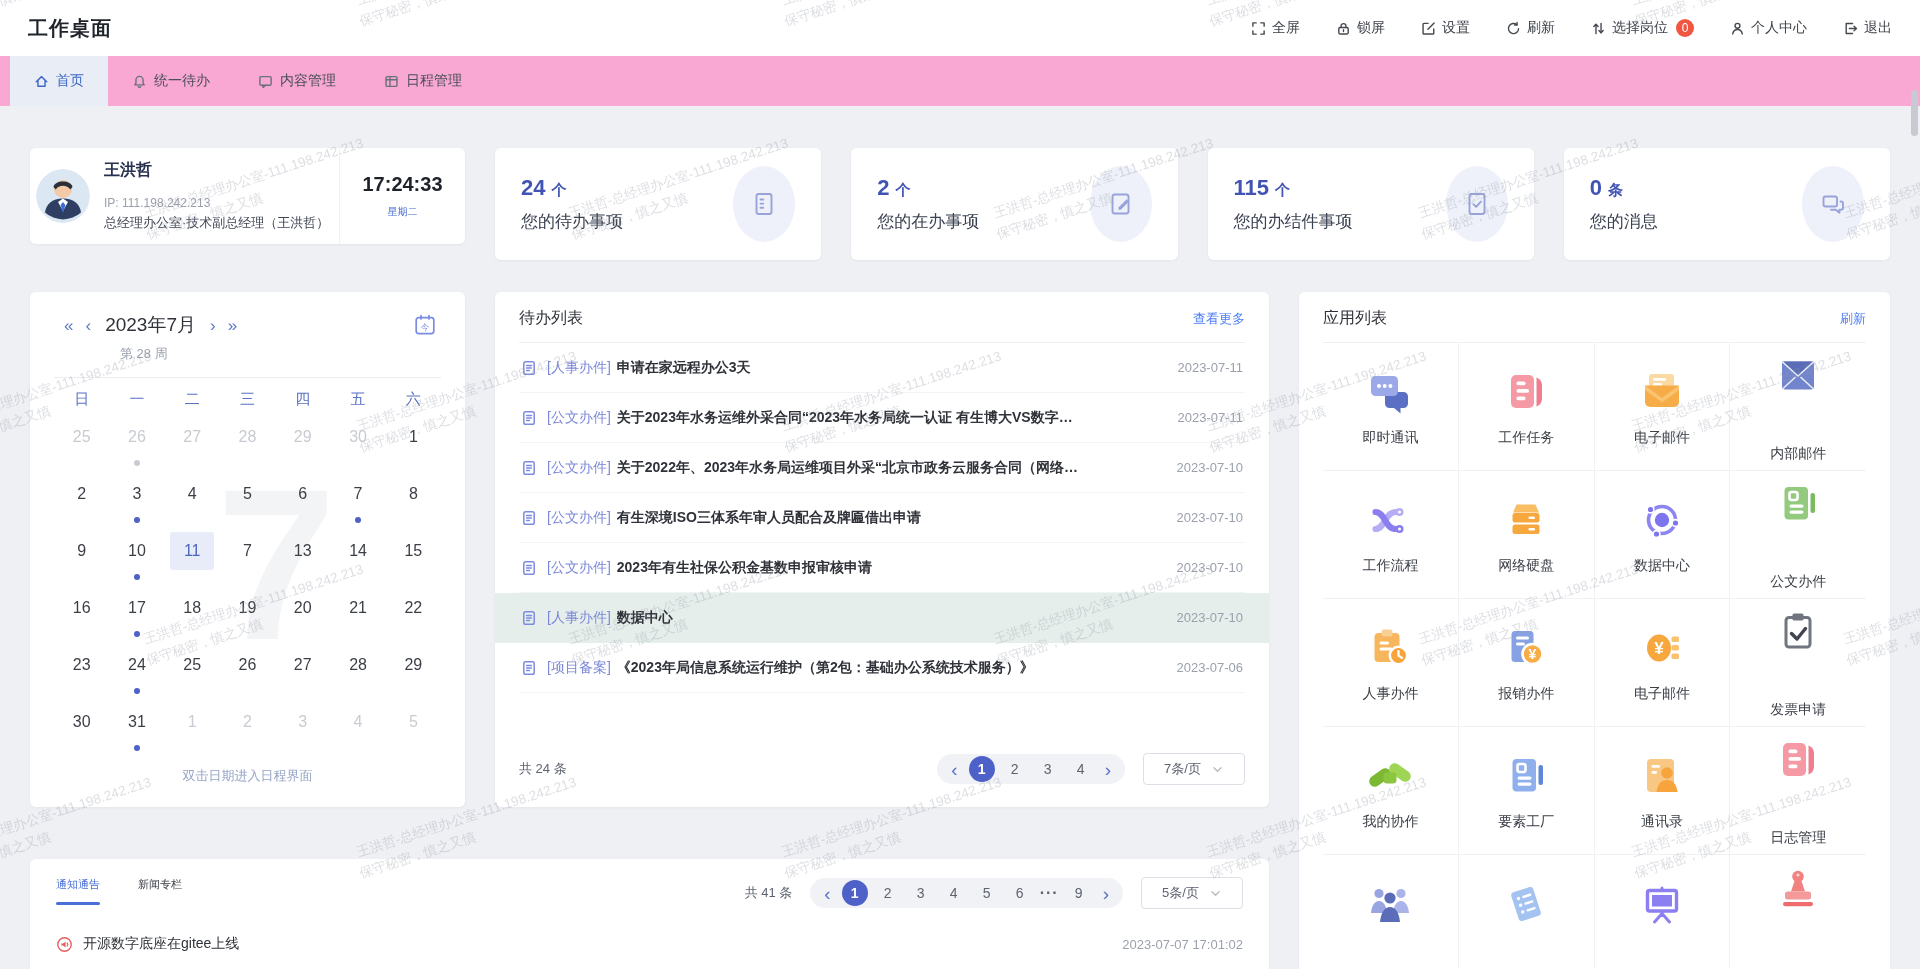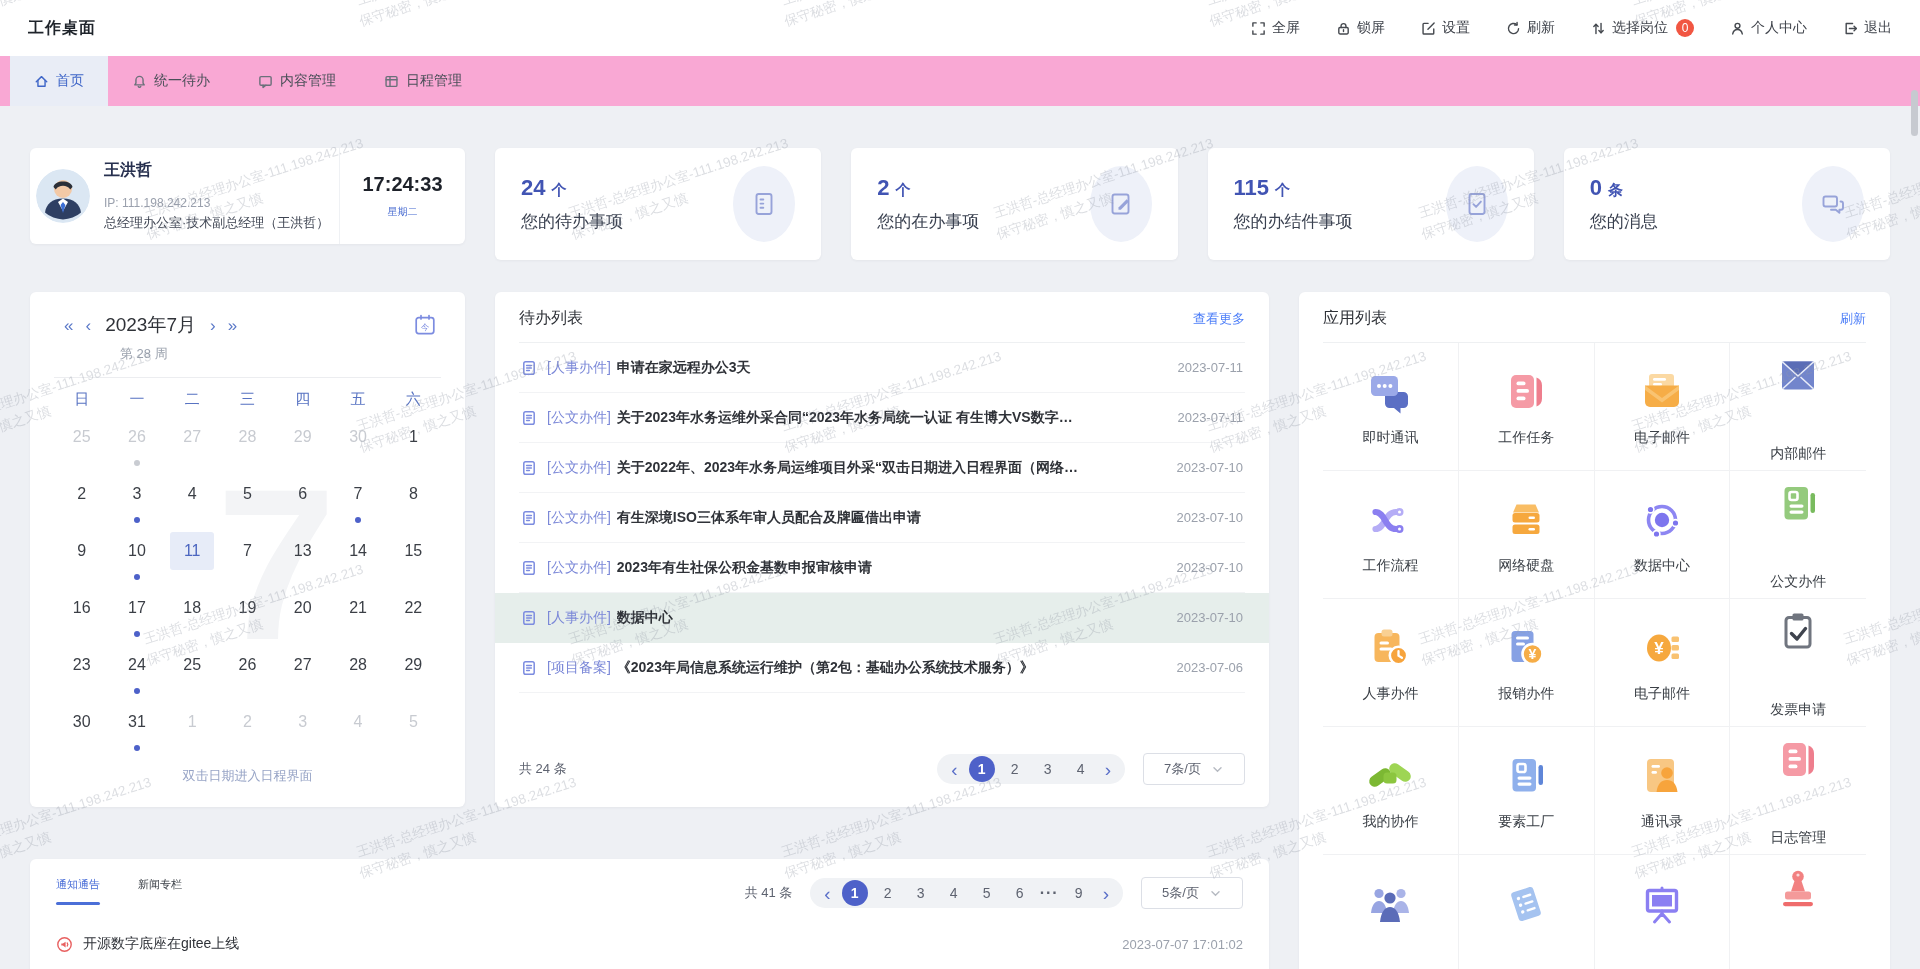--- a/index.html
+++ b/index.html
@@ -8,21 +8,21 @@
 
   .ico { display:inline-flex; }
   .ico svg { width:100%; height:100%; display:block; }
 
   
   .watermark-layer { position:absolute; inset:0; z-index:60; pointer-events:none; overflow:hidden; }
   .wm-tile { position:absolute; transform:rotate(-18deg); color:rgba(148,155,168,.33); font-size:13.5px; line-height:1.55; white-space:nowrap; }
 
   
   .header { position:relative; height:56px; background:#fff; display:flex; align-items:center; padding:0 28px; }
-  .app-title { font-size:16px; font-weight:bold; color:#1f242b; letter-spacing:1px; }
+  .app-title { font-size:20px; font-weight:bold; color:#1f242b; letter-spacing:1px; }
   .header-actions { margin-left:auto; display:flex; align-items:center; gap:36px; }
   .h-action { display:flex; align-items:center; gap:6px; font-size:14px; color:#3f434b; cursor:pointer; }
   .h-action .ico { width:15px; height:15px; color:#45494f; }
   .h-badge { width:18px; height:18px; border-radius:9px; background:#f15642; color:#fff; font-size:12px; display:flex; align-items:center; justify-content:center; margin-left:2px; }
 
   
   .tabbar { height:50px; background:#f9a8d4; display:flex; padding-left:10px; }
   .tab { display:flex; align-items:center; gap:7px; padding:0 24px; font-size:14px; color:#4a4f58; cursor:pointer; }
   .tab .ico { width:15px; height:15px; color:#6b707a; }
   .tab.active { background:#e9edf6; color:#3f66c8; }
@@ -675,21 +675,21 @@
                 <span class="todo-date">2023-07-11</span>
               </div>
               <div class="todo-row">
                 <span class="ico todo-ico">
                   <svg viewBox="0 0 16 16" fill="none" stroke="#7c8ce0" stroke-width="1.5" stroke-linecap="round">
                     <rect x="2.8" y="1.8" width="10.4" height="12.4" rx="1.8"></rect>
                     <path d="M5.6 5.4h4.8M5.6 8h4.8M5.6 10.6h2.8"></path>
                   </svg>
                 </span>
                 <span class="todo-cat">[公文办件]</span>
-                <span class="todo-title">关于2022年、2023年水务局运维项目外采“双击日期进入日程界面（网络…</span>
+                <span class="todo-title">关于2022年、2023年水务局运维项目外采“北京市政务云服务合同（网络…</span>
                 <span class="todo-date">2023-07-10</span>
               </div>
               <div class="todo-row">
                 <span class="ico todo-ico">
                   <svg viewBox="0 0 16 16" fill="none" stroke="#7c8ce0" stroke-width="1.5" stroke-linecap="round">
                     <rect x="2.8" y="1.8" width="10.4" height="12.4" rx="1.8"></rect>
                     <path d="M5.6 5.4h4.8M5.6 8h4.8M5.6 10.6h2.8"></path>
                   </svg>
                 </span>
                 <span class="todo-cat">[公文办件]</span>

